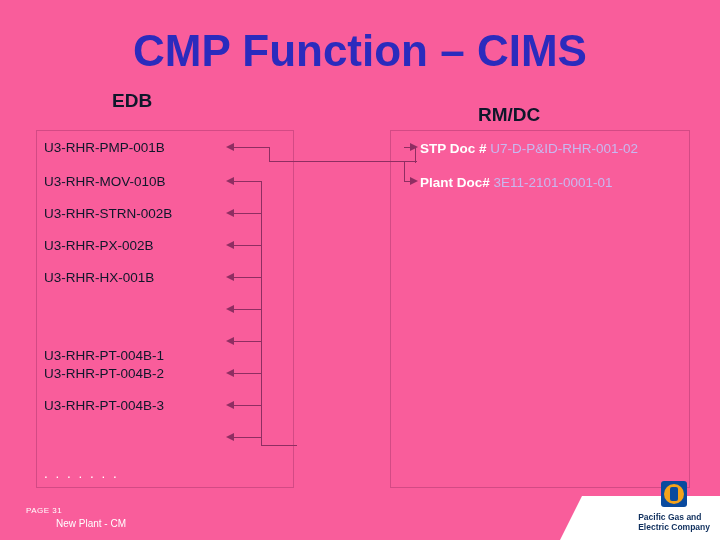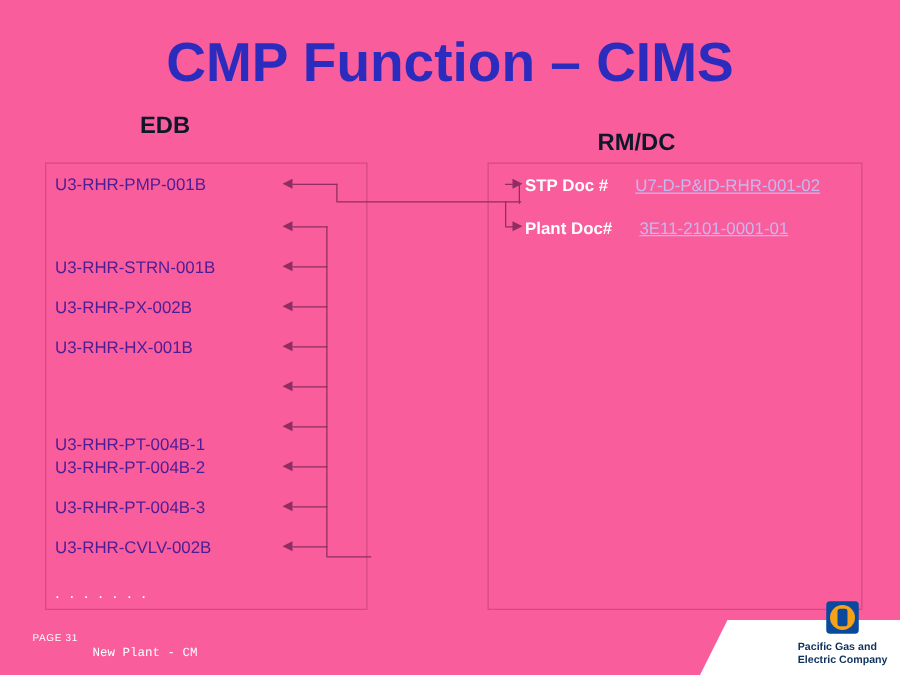--- a/index.html
+++ b/index.html
@@ -60,21 +60,21 @@
     width: 300px;
     height: 358px;
     border: 1px solid #d34a85;
     box-sizing: border-box;
   }
 
   .item {
     position: absolute;
     left: 44px;
     font-size: 13.5px;
-    color: #4c1d95;
+    color: #0f172a;
     white-space: nowrap;
   }
   .dots {
     position: absolute;
     left: 44px;
     top: 466px;
     font-size: 13.5px;
     color: #ffffff;
     letter-spacing: 2px;
   }
@@ -82,22 +82,20 @@
   .right-item {
     position: absolute;
     font-size: 13.5px;
     color: #ffffff;
     font-weight: bold;
     white-space: nowrap;
   }
   .right-item .link {
     color: #c8b8f0;
     font-weight: normal;
-    text-decoration: underline;
-    margin-left: 18px;
   }
 
   
   .hline {
     position: absolute;
     height: 0;
     border-top: 1.5px solid #8f2e62;
   }
   .vline {
     position: absolute;
@@ -140,25 +138,24 @@
   .page-num {
     position: absolute;
     left: 26px;
     bottom: 25px;
     font-size: 8px;
     color: #ffffff;
     letter-spacing: 0.5px;
   }
   .footer-text {
     position: absolute;
-    left: 74px;
+    left: 56px;
     bottom: 11px;
     font-size: 10px;
     color: #ffffff;
-    font-family: Liberation Mono, monospace;
   }
   .logo {
     position: absolute;
     right: 10px;
     bottom: 8px;
     display: flex;
     align-items: center;
     gap: 5px;
     flex-direction: column;
   }
@@ -201,27 +198,27 @@
 
   <div class="title">CMP Function – CIMS</div>
 
   <div class="col-head edb">EDB</div>
   <div class="col-head rmdc">RM/DC</div>
 
   <div class="left-box"></div>
   <div class="right-box"></div>
 
   <div class="item" style="top:140px">U3-RHR-PMP-001B</div>
-  <div class="item" style="top:206px">U3-RHR-STRN-001B</div>
+  <div class="item" style="top:174px">U3-RHR-MOV-010B</div>
+  <div class="item" style="top:206px">U3-RHR-STRN-002B</div>
   <div class="item" style="top:238px">U3-RHR-PX-002B</div>
   <div class="item" style="top:270px">U3-RHR-HX-001B</div>
   <div class="item" style="top:348px">U3-RHR-PT-004B-1</div>
   <div class="item" style="top:366px">U3-RHR-PT-004B-2</div>
   <div class="item" style="top:398px">U3-RHR-PT-004B-3</div>
-  <div class="item" style="top:430px">U3-RHR-CVLV-002B</div>
   <div class="dots">. . . . . . .</div>
 
   <div class="right-item" style="left:420px; top:141px">
     <span>STP Doc # </span><span class="link">U7-D-P&amp;ID-RHR-001-02</span>
   </div>
   <div class="right-item" style="left:420px; top:175px">
     <span>Plant Doc# </span><span class="link">3E11-2101-0001-01</span>
   </div>
 
   <div class="arrow-left" style="left:226px; top:143px"></div>

